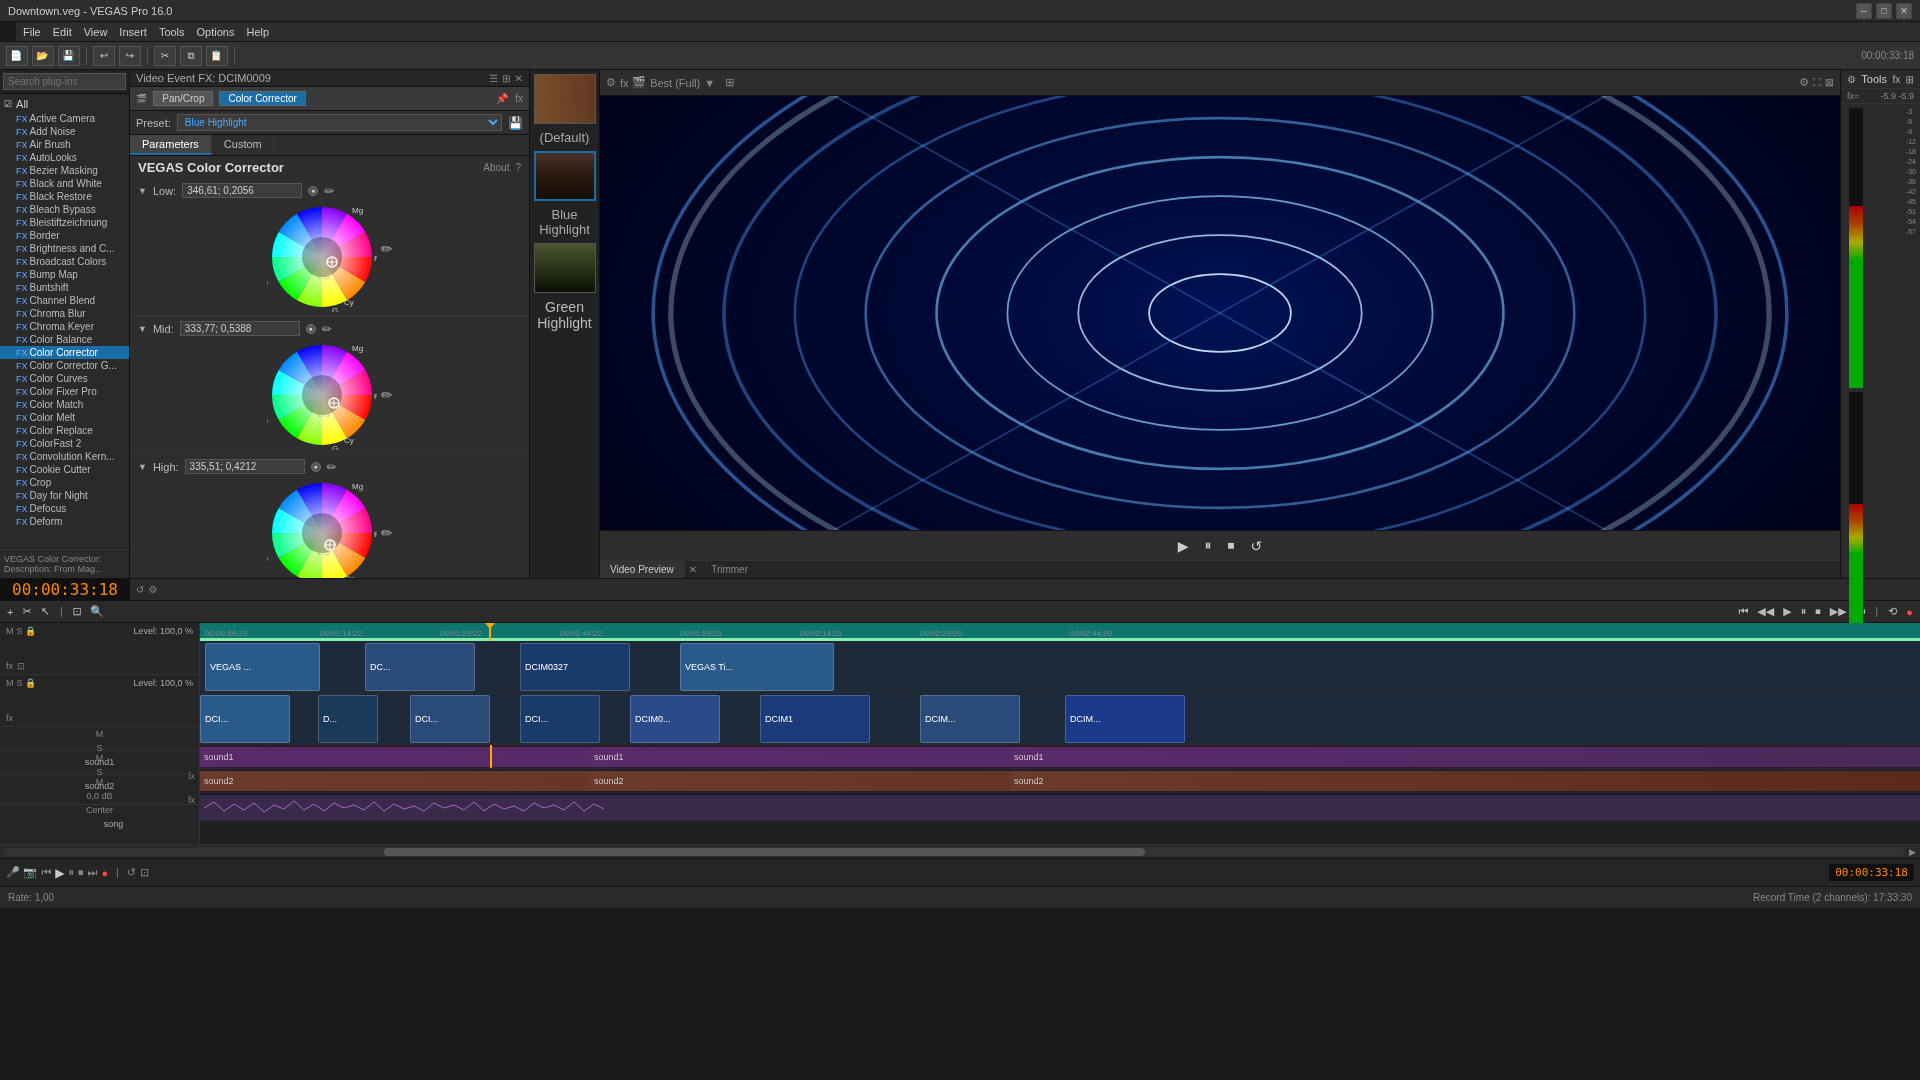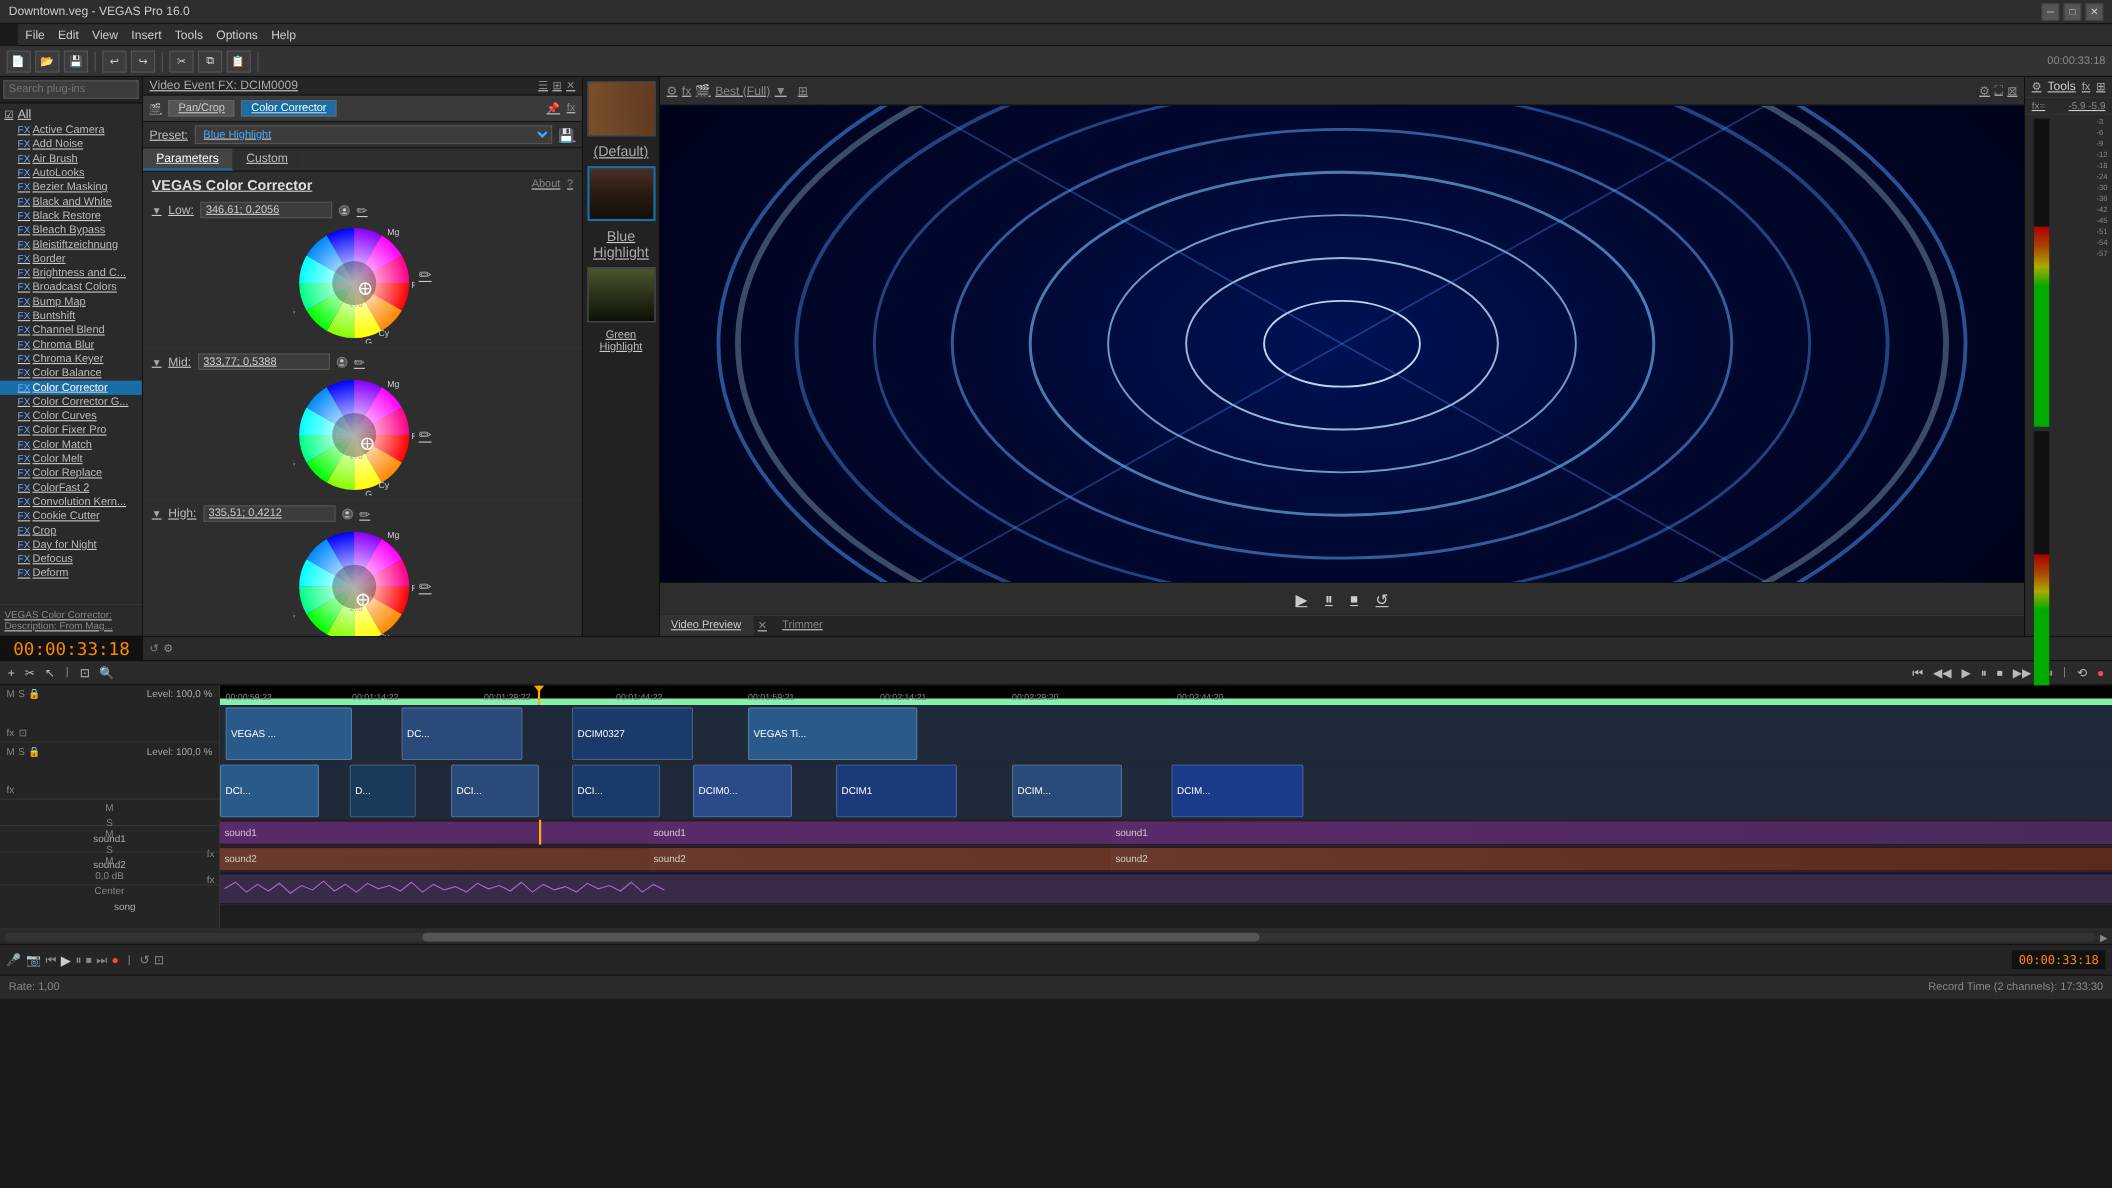--- a/index.html
+++ b/index.html
@@ -377,22 +377,22 @@
     }
     .track-controls { display: flex; gap: 3px; align-items: center; }
     #timeline-content {
       flex: 1;
       background: #1e1e1e;
       position: relative;
       overflow-x: auto;
     }
     .timeline-ruler {
       height: 18px;
-      background: #000000;
-      border-bottom: 6px solid #86efac;
+      background: #0f766e;
+      border-bottom: 3px solid #86efac;
       position: relative;
     }
     .timeline-track-row {
       height: 46px;
       border-bottom: 1px solid #2a2a2a;
       position: relative;
       overflow: hidden;
     }
     .timeline-clip {
       position: absolute;
@@ -457,21 +457,21 @@
       border: 1px solid #777;
       display: inline-flex;
       align-items: center;
       justify-content: center;
       font-size: 7px;
       cursor: pointer;
     }
 
     
     .green-highlight-label {
-      font-size: 10px;
+      font-size: 14px;
       color: #bbb;
       text-align: center;
       padding: 2px;
     }
   </style>
 </head>
 <body>
 
 <div id="title-bar">
   <span>Downtown.veg - VEGAS Pro 16.0</span>
@@ -500,21 +500,21 @@
   <div class="toolbar-btn">↩</div>
   <div class="toolbar-btn">↪</div>
   <div class="toolbar-sep"></div>
   <div class="toolbar-btn">✂</div>
   <div class="toolbar-btn">⧉</div>
   <div class="toolbar-btn">📋</div>
   <div class="toolbar-sep"></div>
   <span style="margin-left:auto;font-size:10px;color:#888;">00:00:33:18</span>
 </div>
 
-<div id="main" style="display:flex; height:508px;text-decoration:underline;">
+<div id="main" style="display:flex; height:508px;">
 
   <div id="plugin-panel">
     <div id="plugin-search">
       <input type="text" style="width: 100%; background: rgb(60, 60, 60); border: 1px solid rgb(85, 85, 85); color: rgb(204, 204, 204); font-size: 10px; padding: 2px 4px;" placeholder="Search plug-ins">
     </div>
     <div id="plugin-list">
       <div class="plugin-category">
         <span style="font-size:9px;">☑</span>
         <span>All</span>
       </div>

